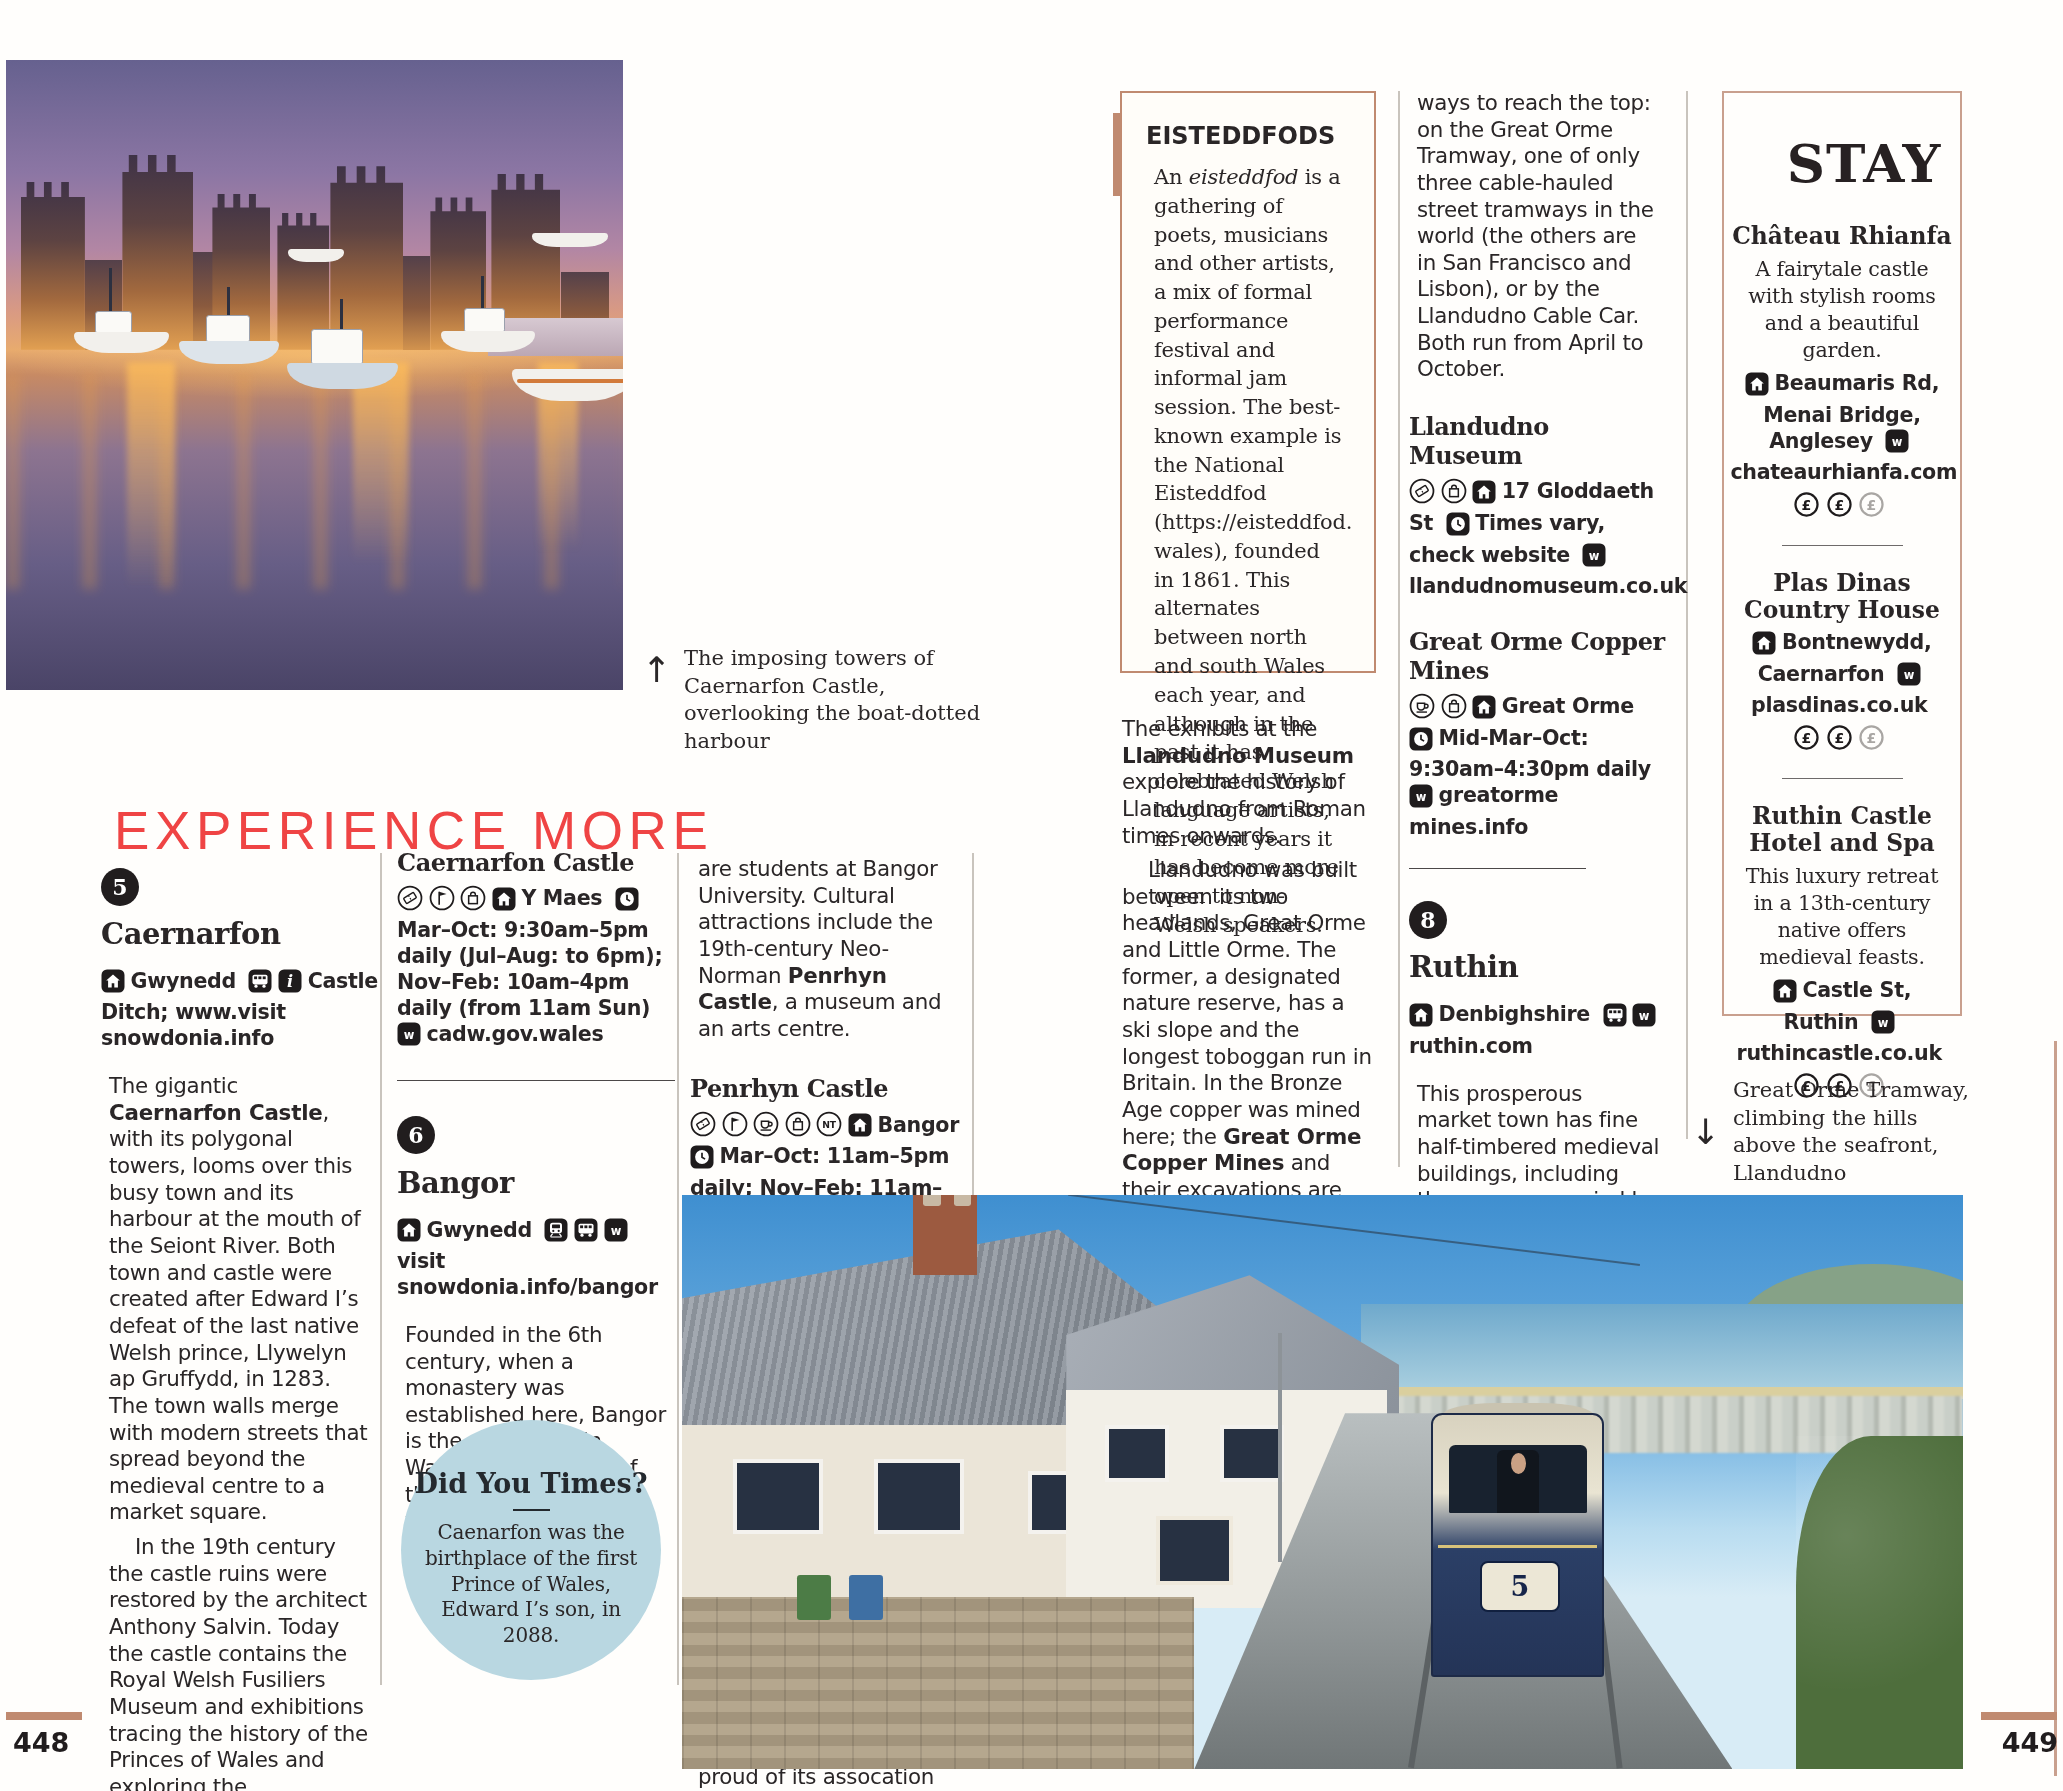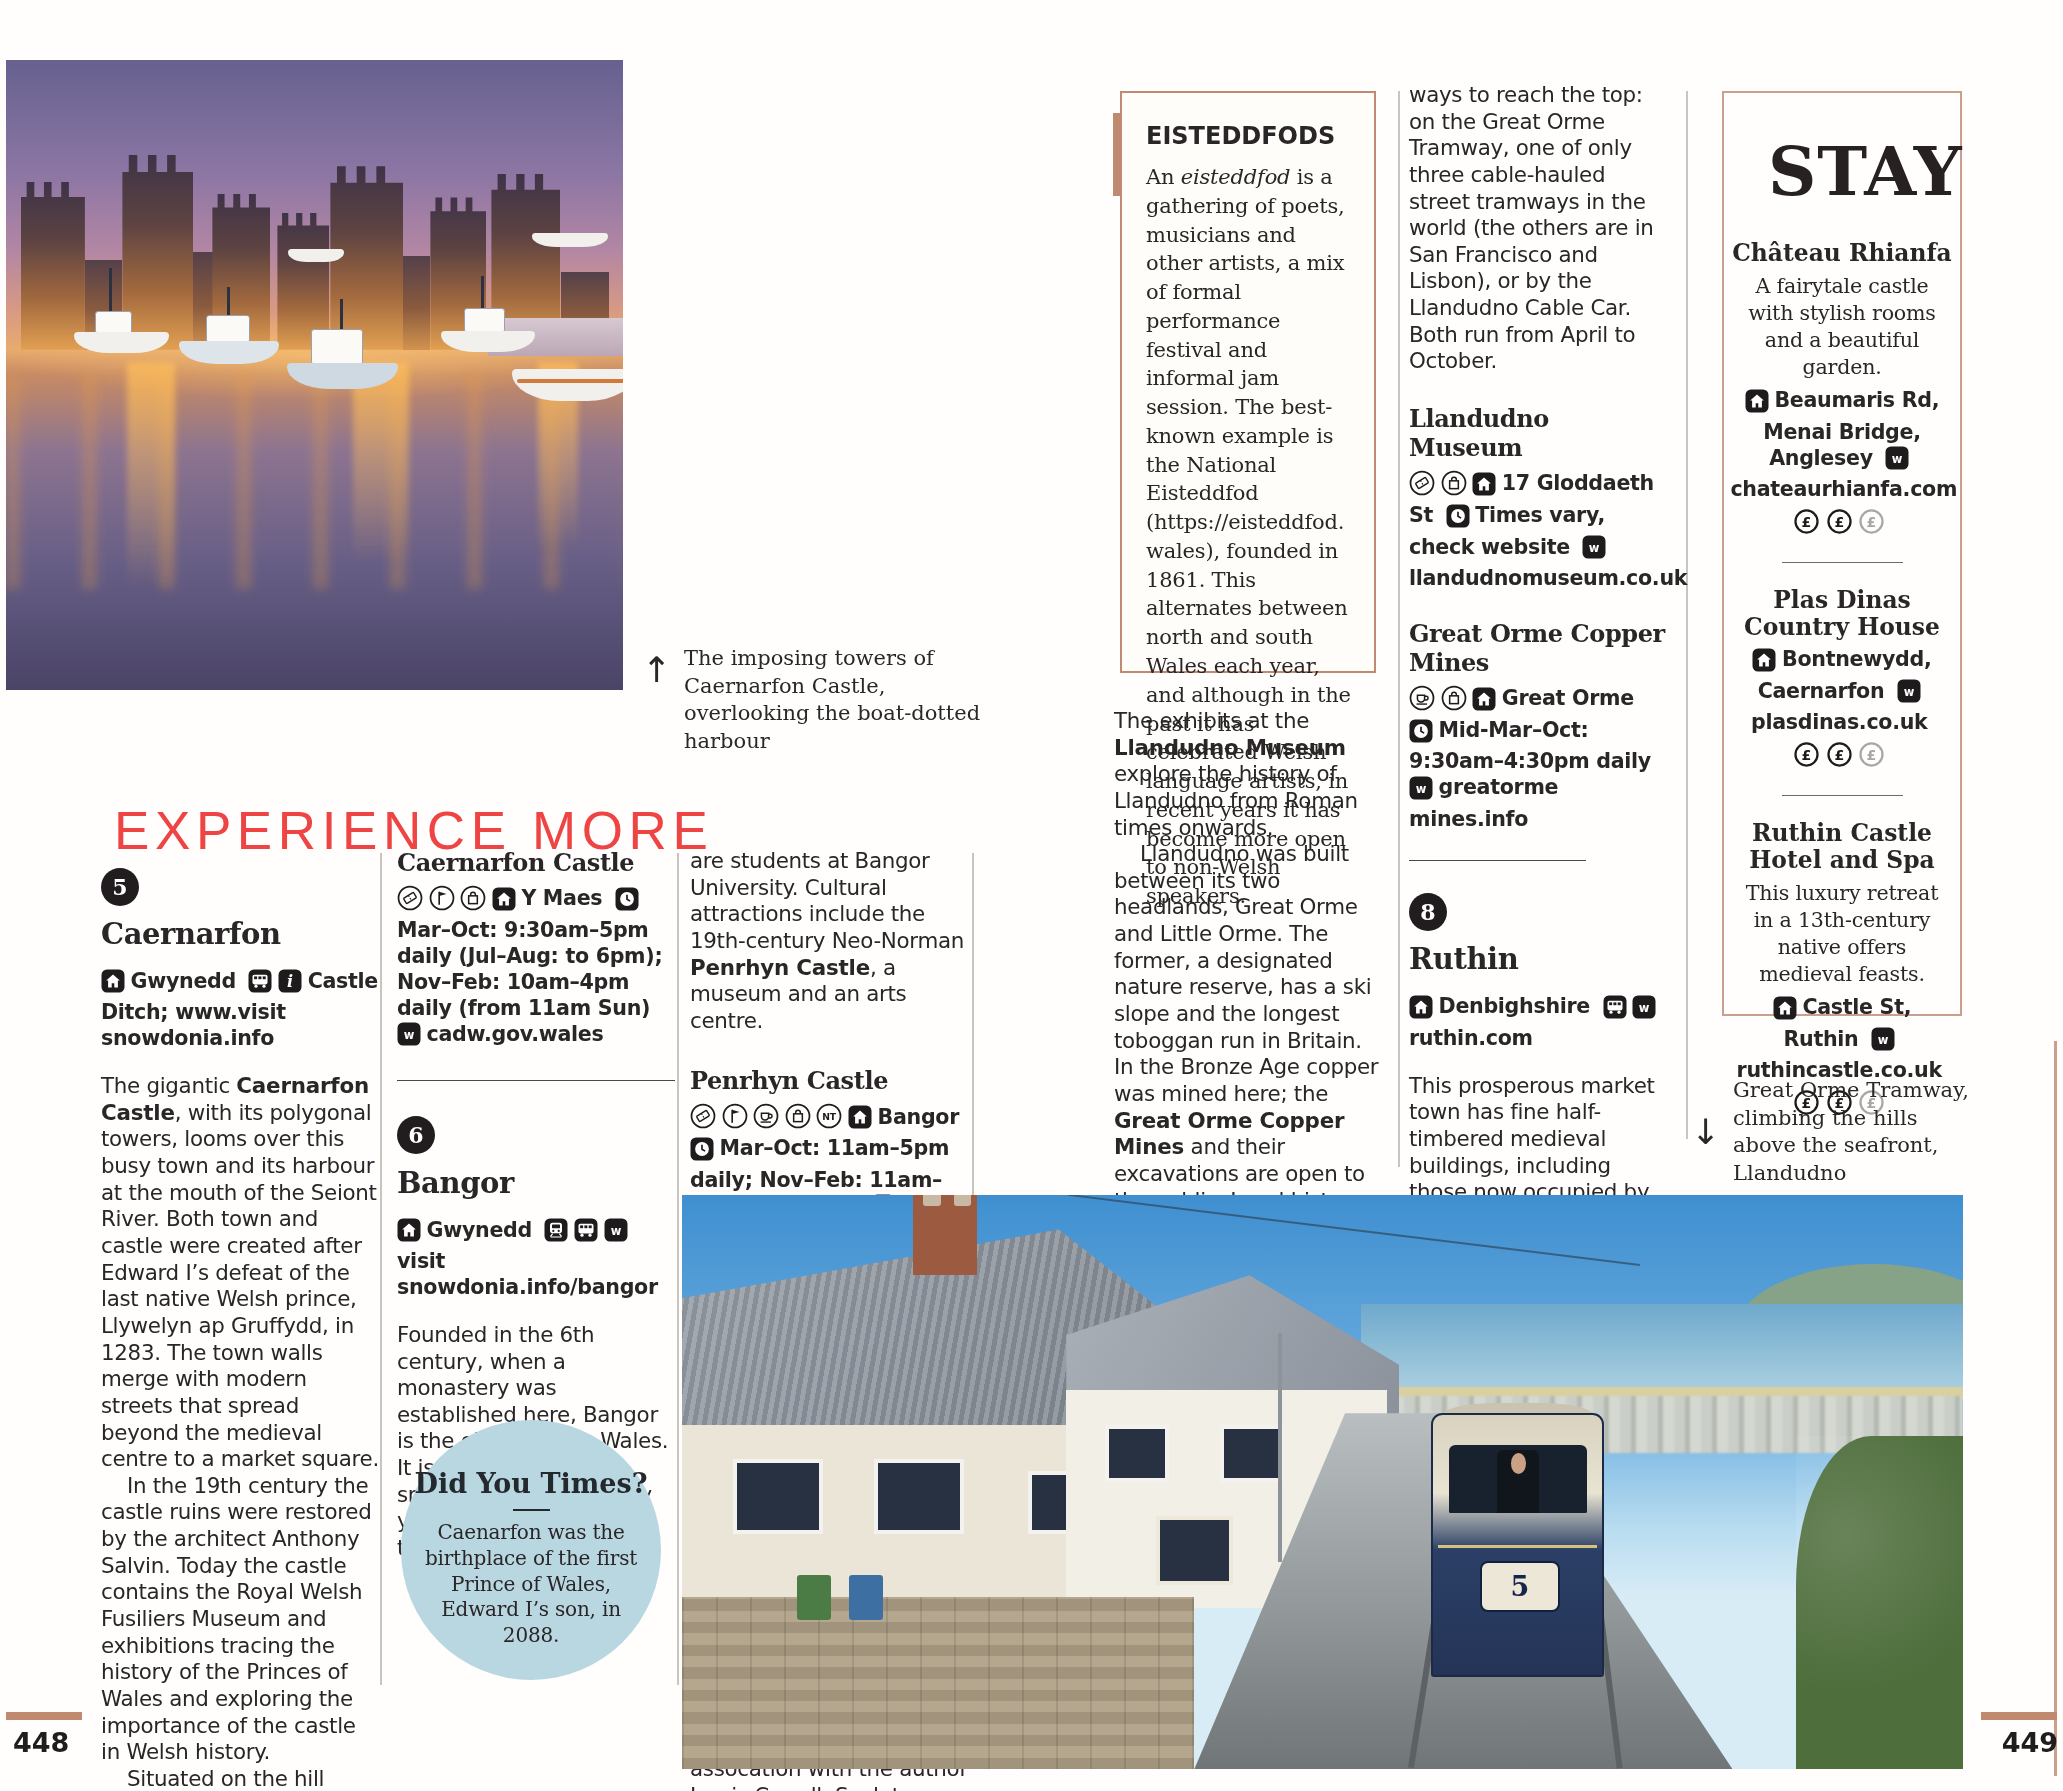--- a/index.html
+++ b/index.html
@@ -13,42 +13,42 @@
       align-items:center;justify-content:center;font-family:"DejaVu Serif",serif;font-weight:bold;
       font-size:22px;margin:14.5px 0 11.3px 0;}
   h2.entry{font-family:"DejaVu Serif",serif;font-size:29px;font-weight:bold;margin:0 0 18px 0;letter-spacing:-0.4px;}
   h3.sub{font-family:"DejaVu Serif",serif;font-size:24px;font-weight:bold;margin:0 0 8px 0;letter-spacing:-0.4px;}
   .info{font-weight:bold;font-size:20.6px;line-height:1.26;letter-spacing:-0.3px;margin-bottom:8px;}
   .info .itxt{margin-right:5.6px;}
   .icn{display:inline-block;vertical-align:-5.6px;margin-right:5.6px;}
   .icn svg{width:24px;height:24px;}
   .icn.circ svg{width:26px;height:26px;}
   .body{font-size:21.4px;line-height:1.245;letter-spacing:-0.3px;}
-  .body p{margin:0;}
+  .body p{margin:8px;}
   .body p + p{text-indent:26px;}
   .body b{letter-spacing:-0.2px;}
   .mt{margin-top:21px;}
   hr.rule{border:none;border-top:1.6px solid #4c4848;margin:27px 0 0 0;}
   
   .caption{position:absolute;font-family:"DejaVu Serif",serif;font-size:21px;line-height:1.32;color:#2b2728;}
   .caption .arr{position:absolute;left:0;top:1.6px;font-family:"DejaVu Sans",sans-serif;font-size:35px;font-weight:400;}
   .caption .ctxt{display:block;margin-left:42px;}
   
   .vrule{position:absolute;width:1.6px;background:#c9c4bd;}
   
   .eistbox{position:absolute;left:1120px;top:91px;width:256px;height:582px;border:2.4px solid #c08a70;
       background:#fffdf9;box-sizing:border-box;}
   .eisttab{position:absolute;left:1113px;top:113px;width:14.5px;height:83px;background:#c08a70;}
   .eistbox h3{font-family:"DejaVu Sans",sans-serif;font-size:24px;font-weight:bold;margin:29px 0 13px 24px;letter-spacing:0;}
   .eistbox .body{font-family:"DejaVu Serif",serif;font-size:21px;line-height:1.37;letter-spacing:-0.2px;
       margin:0 21px 0 24px;}
   
   .staybox{position:absolute;left:1722px;top:91px;width:240px;height:925px;border:2.4px solid #c9a08e;
       background:#fffefc;box-sizing:border-box;text-align:center;}
-  .staybox .stay-title{font-family:"DejaVu Serif",serif;font-weight:bold;font-size:67px;letter-spacing:0.8px;
+  .staybox .stay-title{font-family:"DejaVu Serif",serif;font-weight:bold;font-size:53px;letter-spacing:0.8px;
       margin:39px 0 29px 0;color:#272122;padding-left:44px;}
   .hotel .hname{font-family:"DejaVu Serif",serif;font-weight:bold;font-size:23.4px;line-height:1.15;margin:0 8px 6.4px 8px;}
   .hotel .hdesc{font-family:"DejaVu Serif",serif;font-size:20.6px;line-height:1.3;margin:0 11.3px 8px 11.3px;letter-spacing:-0.2px;}
   .hotel .info{margin:0 6.4px 3.2px 6.4px;text-align:center;}
   .price{margin:4.8px 0 0 0;}
   .price .icn svg{width:27px;height:27px;}
   .hr-small{border:none;border-top:1.6px solid #6e6a6a;width:121px;margin:24px auto 24px auto;}
   
   .dyk{position:absolute;left:401px;top:1420px;width:260px;height:260px;border-radius:50%;background:#b9d7e1;
       text-align:center;}

